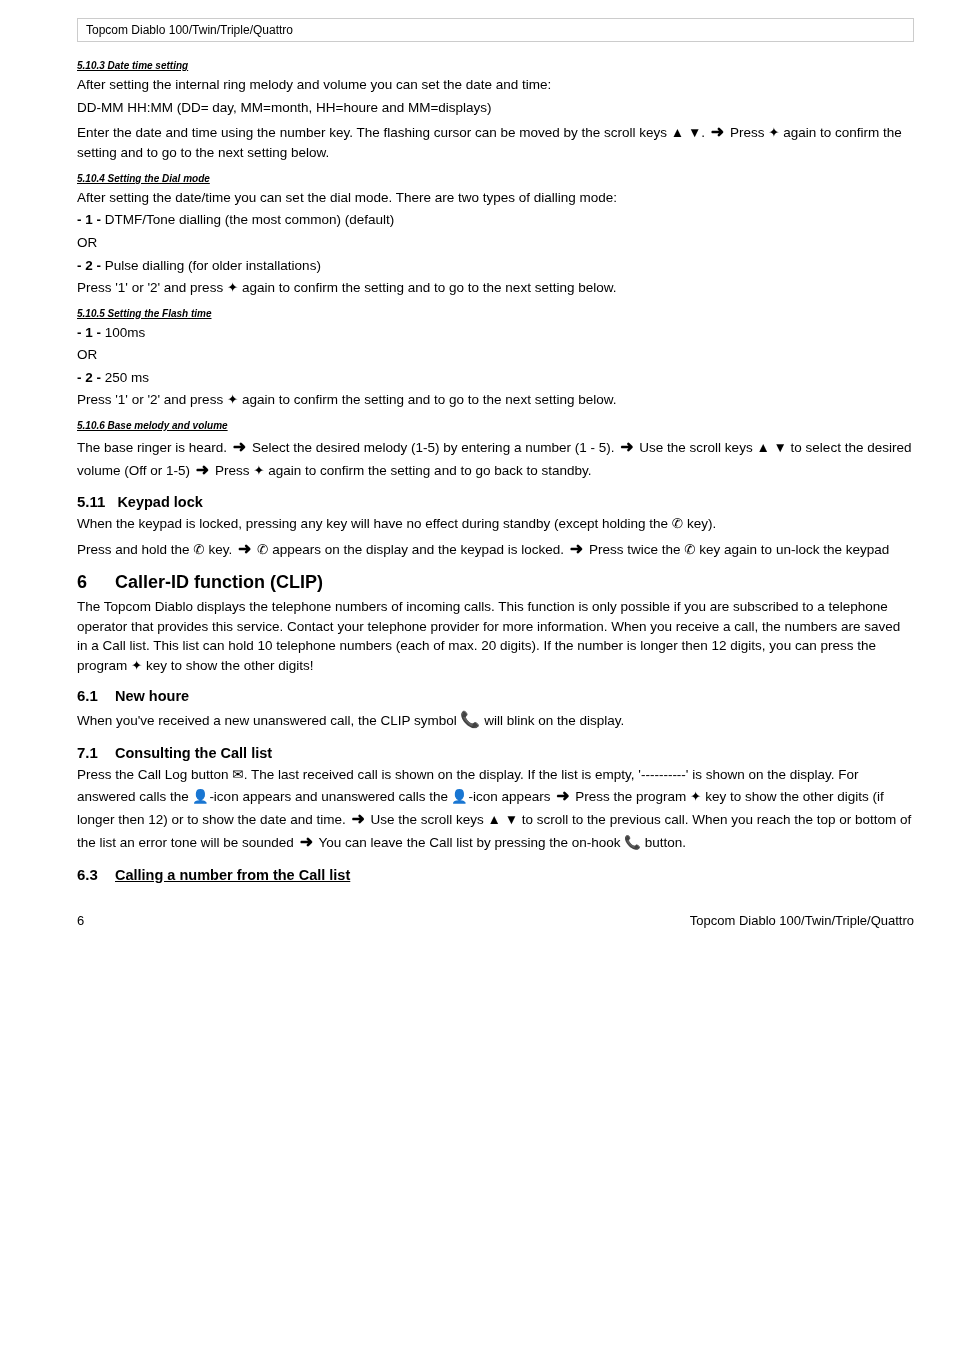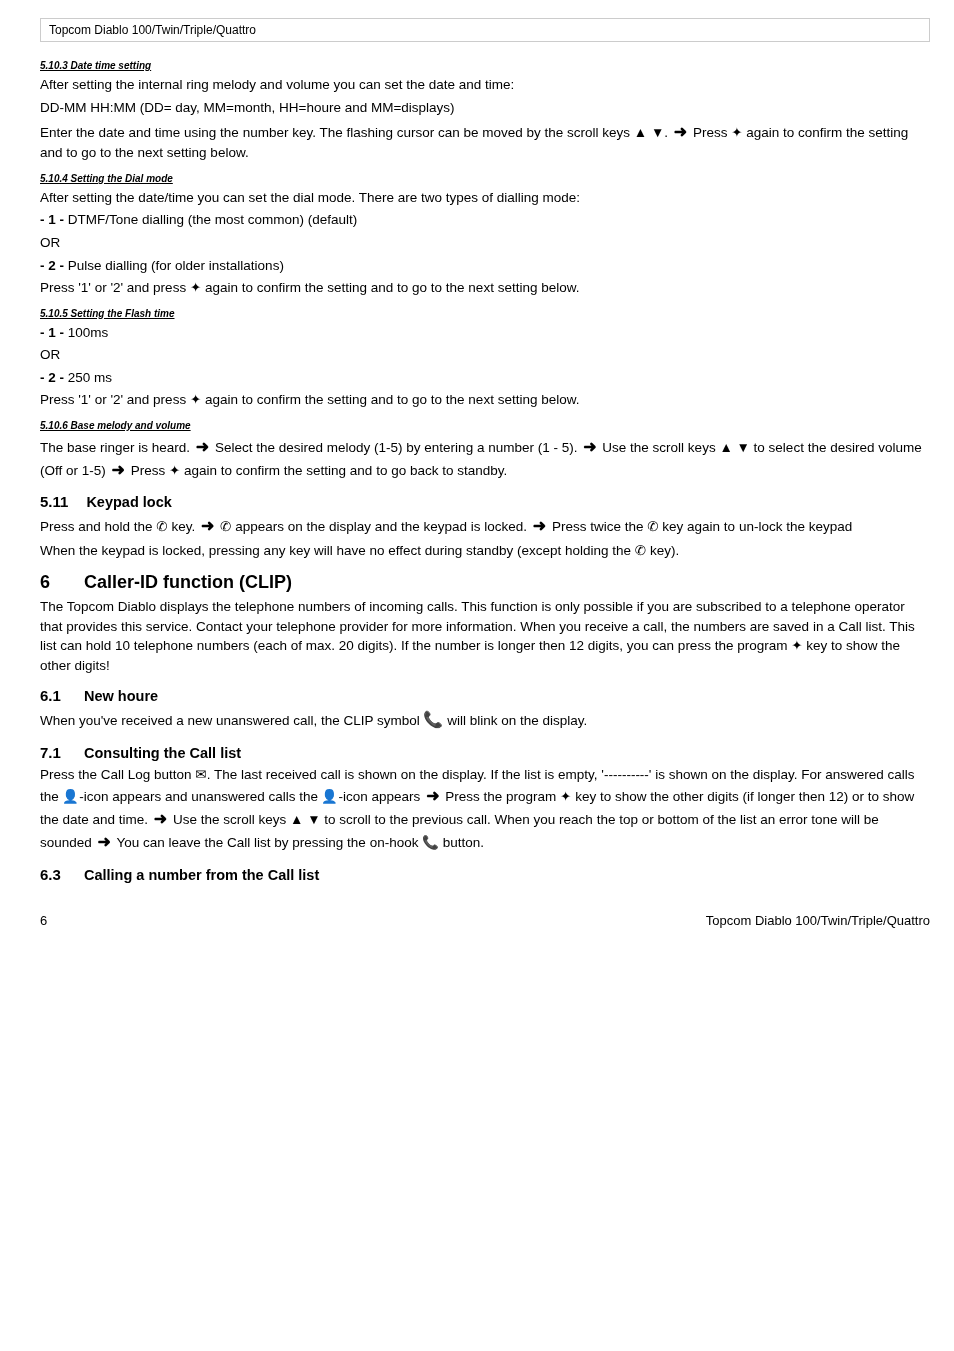--- a/index.html
+++ b/index.html
@@ -5,22 +5,23 @@
     * { margin: 0; padding: 0; box-sizing: border-box; }
     body {
       font-family: Arial, sans-serif;
       font-size: 13.5px;
       color: #000;
       background: #fff;
       width: 954px;
       min-height: 1351px;
     }
     .page {
-      padding: 18px 24px 30px 40px;
+      padding: 18px 40px 30px 40px;
       position: relative;
+      margin-left: 37px;
     }
     .header-bar {
       border: 1px solid #ccc;
       padding: 4px 8px;
       font-size: 12px;
       margin-bottom: 18px;
       background: #fff;
     }
     .footer-bar {
       display: flex;
@@ -56,21 +57,21 @@
     .arrow {
       display: inline-block;
       font-size: 16px;
       font-weight: bold;
       margin: 0 2px;
     }
     .bold { font-weight: bold; }
     .section-title-row {
       display: flex;
       align-items: baseline;
-      gap: 18px;
+      gap: 12px;
       margin-bottom: 4px;
       margin-top: 12px;
     }
     .section-title-row .sec-num {
       font-weight: bold;
       font-size: 15px;
       min-width: 26px;
     }
     .section-title-row h3 {
       margin: 0;
@@ -116,24 +117,24 @@
     <p>
       The base ringer is heard. <span class="arrow">➜</span> Select the desired melody (1-5) by entering a number (1 - 5). <span class="arrow">➜</span> Use the scroll keys ▲ ▼ to select the desired volume (Off or 1-5) <span class="arrow">➜</span> Press ✦ again to confirm the setting and to go back to standby.
     </p>
   </div>
 
   <div class="section">
     <div class="section-title-row">
       <span class="sec-num">5.11</span>
       <h3 style="margin-top:0;">Keypad lock</h3>
     </div>
+    <p>When the keypad is locked, pressing any key will have no effect during standby (except holding the ✆ key).</p>
     <p>
       Press and hold the ✆ key. <span class="arrow">➜</span> ✆ appears on the display and the keypad is locked. <span class="arrow">➜</span> Press twice the ✆ key again to un-lock the keypad
     </p>
-    <p>When the keypad is locked, pressing any key will have no effect during standby (except holding the ✆ key).</p>
   </div>
 
   <div class="section">
     <div class="section-title-row">
       <span class="sec-num" style="font-size:18px;">6</span>
       <h3 class="large" style="margin-top:0;font-size:18px;">Caller-ID function (CLIP)</h3>
     </div>
     <p>The Topcom Diablo displays the telephone numbers of incoming calls. This function is only possible if you are subscribed to a telephone operator that provides this service. Contact your telephone provider for more information. When you receive a call, the numbers are saved in a Call list. This list can hold 10 telephone numbers (each of max. 20 digits). If the number is longer then 12 digits, you can press the program ✦ key to show the other digits!</p>
   </div>
 
@@ -151,21 +152,21 @@
       <h3 style="margin-top:0;">Consulting the Call list</h3>
     </div>
     <p>
       Press the Call Log button ✉. The last received call is shown on the display. If the list is empty, '----------' is shown on the display. For answered calls the <span>👤</span>-icon appears and unanswered calls the <span>👤</span>-icon appears <span class="arrow">➜</span> Press the program ✦  key to show the other digits (if longer then 12) or to show the date and time. <span class="arrow">➜</span> Use the scroll keys ▲ ▼ to scroll to the previous call. When you reach the top or bottom of the list an error tone will be sounded <span class="arrow">➜</span> You can leave the Call list by pressing the on-hook <span>📞</span> button.
     </p>
   </div>
 
   <div class="section">
     <div class="section-title-row">
       <span class="sec-num">6.3</span>
-      <h3 style="margin-top:0;">Calling a number from the Call list</h3>
+      <h3 style="margin-top:0;text-decoration:underline;">Calling a number from the Call list</h3>
     </div>
   </div>
 
   <div class="footer-bar">
     <span>6</span>
     <span>Topcom Diablo 100/Twin/Triple/Quattro</span>
   </div>
 
 </div>
 

